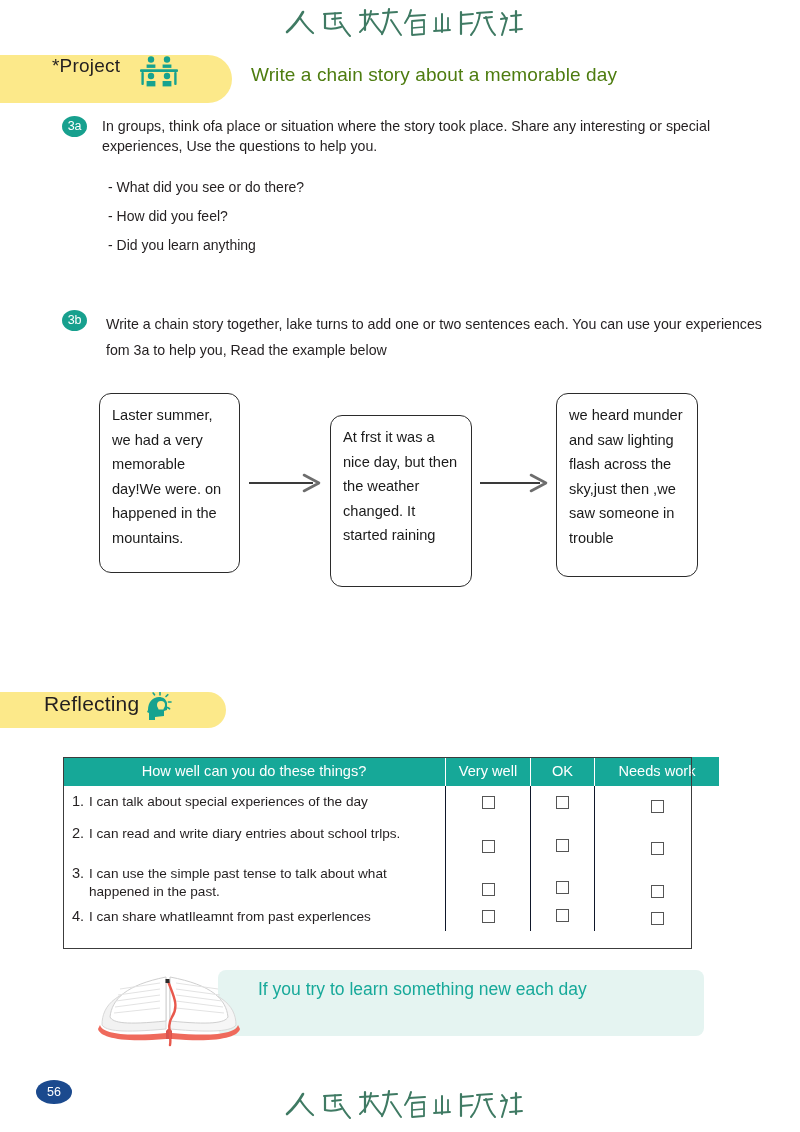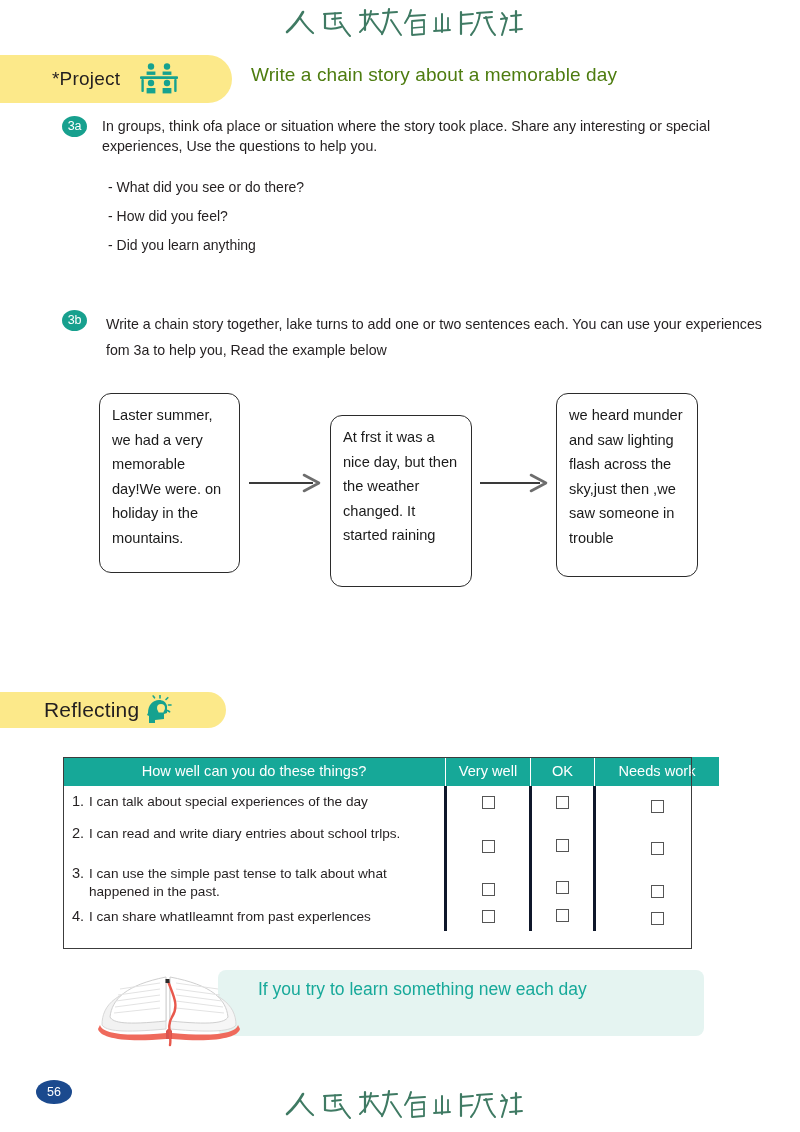--- a/index.html
+++ b/index.html
@@ -21,21 +21,20 @@
   .logo-top { left: 283px; top: 6px; width: 240px; height: 34px; }
   .logo-bottom { left: 283px; top: 1088px; width: 240px; height: 34px; }
   .logo-wrap svg { display: block; width: 100%; height: 100%; }
 
   
   .pill {
     position: absolute;
     background: #fce98a;
     border-radius: 0 26px 26px 0;
     display: flex;
-    align-items: center;
   }
   .pill-project {
     left: 0; top: 55px; width: 232px; height: 48px;
     padding-left: 52px;
     box-sizing: border-box;
   }
   .pill-reflect {
     left: 0; top: 692px; width: 226px; height: 36px;
     padding-left: 44px;
     box-sizing: border-box;
@@ -130,21 +129,21 @@
     background: #16a898;
     color: #ffffff;
     font-weight: normal;
     font-size: 14.6px;
     padding: 6px 0 7px 0;
     border-right: 1px solid #ffffff;
     text-align: center;
   }
   .reflect-table th:last-child { border-right: none; }
   .reflect-table td {
-    border-right: 3px solid #0f172a;
+    border-right: 1px solid #0f172a;
     vertical-align: top;
     font-size: 13.6px;
     line-height: 17.5px;
     color: #231f20;
   }
   .reflect-table td:last-child { border-right: none; }
   .reflect-table .stmt { padding: 4px 10px 4px 9px; }
   .reflect-table .chk  { text-align: center; }
   .tbl-outer {
     position: absolute;
@@ -278,21 +277,21 @@
   <div class="q">- What did you see or do there?</div>
   <div class="q">- How did you feel?</div>
   <div class="q">- Did you learn anything</div>
 </div>
 
 <div class="task task-3b">
   <span class="badge">3b</span>
   <div class="task-body">Write a chain story together, lake turns to add one or two sentences each. You can use your experiences fom 3a to help you, Read the  example below</div>
 </div>
 
-<div class="story-box box1">Laster summer, we had a very memorable day!We were. on holiday in the mountains.</div>
+<div class="story-box box1">Laster summer, we had a very memorable day!We were. on happened in the mountains.</div>
 <div class="arrow arrow1">
   <svg viewBox="0 0 72 22" xmlns="http://www.w3.org/2000/svg" aria-hidden="true">
     <path d="M0 11 H64" stroke="#3a3a3a" stroke-width="1.8" fill="none"></path>
     <path d="M55 3 L70 11 L55 19" stroke="#6d6d6d" stroke-width="2.6" fill="none" stroke-linecap="round" stroke-linejoin="round"></path>
   </svg>
 </div>
 <div class="story-box box2">At frst it was a nice day, but then the weather changed. It started raining</div>
 <div class="arrow arrow2">
   <svg viewBox="0 0 68 22" xmlns="http://www.w3.org/2000/svg" aria-hidden="true">
     <path d="M0 11 H60" stroke="#3a3a3a" stroke-width="1.8" fill="none"></path>

